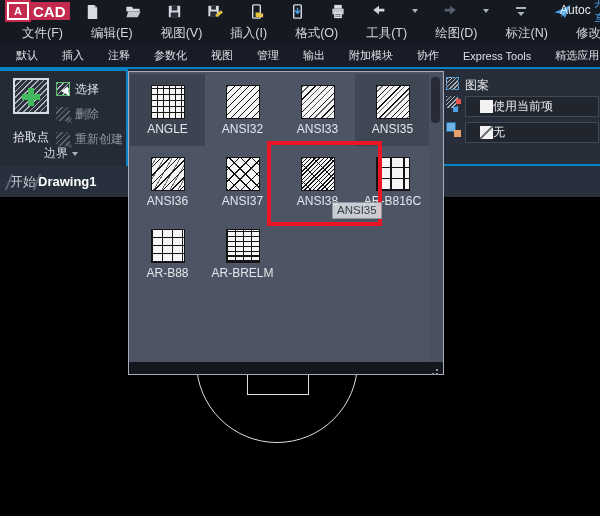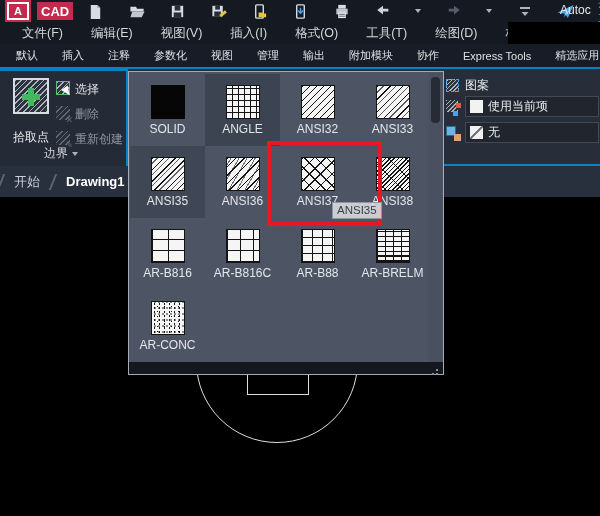--- a/index.html
+++ b/index.html
@@ -10,86 +10,86 @@
   html,body{width:600px;height:516px;overflow:hidden}
   body{font-family:"Liberation Sans","DejaVu Sans",sans-serif;background:#000;color:#dde0e5}
   .screen{position:relative;width:600px;height:516px;background:#000;overflow:hidden}
 
   
   .titlebar{position:absolute;left:0;top:0;width:600px;height:22px;background:#151a22;
     display:flex;align-items:center;gap:4px;padding-left:4px}
   .logo{display:flex;align-items:center;cursor:pointer}
   .logo-a{width:22px;height:18px;background:var(--logo-red);border:2px solid #fff;outline:2px solid var(--logo-red);
     color:#fff;font-weight:bold;font-size:11px;display:flex;align-items:center;justify-content:center;margin-left:3px}
-  .logo-cad{height:18px;background:var(--logo-red);color:#fff;font-weight:bold;font-size:13px;
-    display:flex;align-items:center;padding:0 4px;margin-left:8px}
+  .logo-cad{height:18px;background:var(--logo-red);color:#fff;font-weight:bold;font-size:15px;
+    display:flex;align-items:center;padding:0 4px;margin-left:0}
   .qat{display:flex;align-items:center;gap:20px;margin-left:8px}
   .qicon{width:22px;height:20px;display:flex;align-items:center;justify-content:center}
   .caret{width:0;height:0;border-left:3px solid transparent;border-right:3px solid transparent;border-top:4px solid #aeb4bc;margin:0 2px}
   .share-label{color:var(--share-blue);font-size:12px;margin-left:2px}
   .win-title{position:absolute;left:560px;top:3px;font-size:12px;color:#e7eaee;white-space:nowrap}
 
   
-  .menubar{position:absolute;left:0;top:22px;width:508px;height:22px;background:#151a22;
+  .menubar{position:absolute;left:0;top:22px;width:600px;height:22px;background:#151a22;
     display:flex;align-items:center;gap:0;padding-left:8px;overflow:hidden}
   .menu-item{font-size:12.5px;color:#d4d8de;padding:0 14px;white-space:nowrap;cursor:pointer}
 
   
   .ribbontabs{position:absolute;left:0;top:44px;width:600px;height:25px;background:#171c26;
     border-bottom:2px solid var(--accent-blue);display:flex;align-items:center;padding-left:4px;overflow:hidden}
   .rtab{font-size:11px;color:#dde0e5;padding:0 12px;white-space:nowrap;cursor:pointer}
 
   
   .ribbon{position:absolute;left:0;top:69px;width:600px;height:97px;background:#272e39;border-bottom:2px solid var(--accent-blue)}
 
   
   .panel-boundary{position:absolute;left:0;top:0;width:128px;height:97px;background:#252b36;
     border-top:2px solid var(--accent-blue);border-right:2px solid var(--accent-blue)}
   .bigbtn{position:absolute;left:6px;top:7px;width:50px;text-align:center;cursor:pointer}
   .pickicon{position:relative;width:36px;height:36px;margin:0 auto;border:2px solid #d9dde3;background-color:#2c333f;
     background-image:repeating-linear-gradient(135deg,#aeb4bc 0 1px,transparent 1px 4px)}
   .pickicon .ph{position:absolute;left:7px;top:14px;width:18px;height:6px;background:#41b95d}
   .pickicon .pv{position:absolute;left:13px;top:8px;width:6px;height:18px;background:#41b95d}
   .biglabel{font-size:12px;color:#e8eaee;margin-top:15px;white-space:nowrap}
-  .srow{position:absolute;left:56px;display:flex;align-items:flex-start;gap:5px;height:16px;cursor:pointer}
+  .srow{position:absolute;left:56px;display:flex;align-items:center;gap:5px;height:16px;cursor:pointer}
   .srow .slabel{font-size:12px;white-space:nowrap}
   .mini{position:relative;width:14px;height:14px;background-color:#2c333f;
     background-image:repeating-linear-gradient(135deg,#aeb4bc 0 1px,transparent 1px 4px)}
   .mini.sel{border:1px solid #57c06c}
   .mini .cursor{position:absolute;right:-2px;bottom:-2px;width:0;height:0;border-left:4px solid transparent;
     border-right:4px solid transparent;border-top:9px solid #fff;transform:rotate(-35deg)}
   .dim{opacity:.45}
   .dimtext{color:#8d95a2}
   .mini .xmark{position:absolute;right:-3px;bottom:-5px;font-size:9px;color:#aab1bb}
   .mini .pencil{position:absolute;right:-3px;bottom:-5px;font-size:9px;color:#aab1bb}
   .panel-title{position:absolute;left:0;bottom:4px;width:124px;text-align:center;font-size:12px;color:#cfd4da;cursor:pointer}
   .panel-title .caret{display:inline-block;vertical-align:middle;margin-left:4px}
 
   
   .panel-props{position:absolute;left:444px;top:0;width:156px;height:97px}
-  .prow{position:absolute;left:2px;display:flex;align-items:center;gap:5px}
+  .prow{position:absolute;left:2px;display:flex;align-items:flex-start;gap:5px}
   .picon{position:relative;width:14px;height:14px;flex:0 0 14px}
   .picon .hatchsq{position:absolute;left:0;top:0;width:12px;height:12px;background-color:#2c333f;
     background-image:repeating-linear-gradient(135deg,#aeb4bc 0 1px,transparent 1px 3px)}
   .picon.pattern .hatchsq{border:1px dashed #4aa3e8;width:13px;height:13px}
   .picon .sqr{position:absolute;width:5px;height:5px}
   .picon .red{background:#e2574c;right:-1px;top:3px}
   .picon .blu{background:#4aa3e8;right:2px;bottom:-2px}
   .picon.bg .big{position:absolute;left:0;top:0;width:10px;height:10px;background:#6db3e8;border:1px solid #2c6a9b}
   .picon.bg .org{position:absolute;right:-1px;bottom:-1px;width:7px;height:7px;background:#e8a06a}
   .plabel{font-size:12px;color:#e8eaee;white-space:nowrap}
-  .combo{display:flex;align-items:center;gap:5px;height:21px;width:134px;background:#20252e;
-    border:1px solid #414956;padding-left:4px;cursor:pointer}
+  .combo{display:flex;align-items:center;height:21px;width:134px;background:#20252e;
+    border:1px solid #414956;padding-left:14px;cursor:pointer}
   .swatch-white{width:13px;height:13px;background:#f2f2f2}
   .swatch-none{width:13px;height:13px;background-color:#f2f2f2;
     background-image:linear-gradient(135deg,transparent 0 44%,#70767e 44% 56%,transparent 56%)}
 
   
   .filetabs{position:absolute;left:0;top:166px;width:600px;height:31px;background:#28303d;
-    display:flex;align-items:center;padding-left:0;gap:12px}
+    display:flex;align-items:center;padding-left:8px;gap:0}
   .tabsep{width:2px;height:16px;background:#5d6574;transform:skewX(-22deg)}
   .ftab{font-size:13px;color:#c9ced6;white-space:nowrap;cursor:pointer}
   .ftab.active{color:#fff;font-weight:bold}
 
   
   .canvas{position:absolute;left:0;top:197px;width:600px;height:319px;background:#000}
   .draw-circle{position:absolute;left:196px;top:84px;width:162px;height:162px;border:1px solid #dcdfe2;border-radius:50%}
   .draw-rect{position:absolute;left:247px;top:133px;width:62px;height:65px;border:1px solid #dcdfe2}
 
   
@@ -315,24 +315,20 @@
       <span class="ftab active">Drawing1</span>
     </div>
 
   <div class="canvas">
     <div class="draw-circle"></div>
     <div class="draw-rect"></div>
   </div>
 
   <div class="gallery">
     <div class="ggrid">
-        <div class="gcell">
-          <div class="sw sw-solid"></div>
-          <div class="glabel">SOLID</div>
-        </div>
         <div class="gcell gsel">
           <div class="sw sw-angle"></div>
           <div class="glabel">ANGLE</div>
         </div>
         <div class="gcell">
           <div class="sw sw-ansi32"></div>
           <div class="glabel">ANSI32</div>
         </div>
         <div class="gcell">
           <div class="sw sw-ansi33"></div>
@@ -348,39 +344,31 @@
         </div>
         <div class="gcell">
           <div class="sw sw-ansi37"></div>
           <div class="glabel">ANSI37</div>
         </div>
         <div class="gcell">
           <div class="sw sw-ansi38"></div>
           <div class="glabel">ANSI38</div>
         </div>
         <div class="gcell">
-          <div class="sw sw-b816"></div>
-          <div class="glabel">AR-B816</div>
-        </div>
-        <div class="gcell">
           <div class="sw sw-b816c"></div>
           <div class="glabel">AR-B816C</div>
         </div>
         <div class="gcell">
           <div class="sw sw-b88"></div>
           <div class="glabel">AR-B88</div>
         </div>
         <div class="gcell">
           <div class="sw sw-brelm"></div>
           <div class="glabel">AR-BRELM</div>
         </div>
-        <div class="gcell">
-          <div class="sw sw-conc"></div>
-          <div class="glabel">AR-CONC</div>
-        </div>
       </div>
     <div class="gscroll">
       <div class="gthumb"></div>
     </div>
     <div class="gbottom">
       <span class="grip"></span>
     </div>
   </div>
 
   <div class="redbox"></div>

